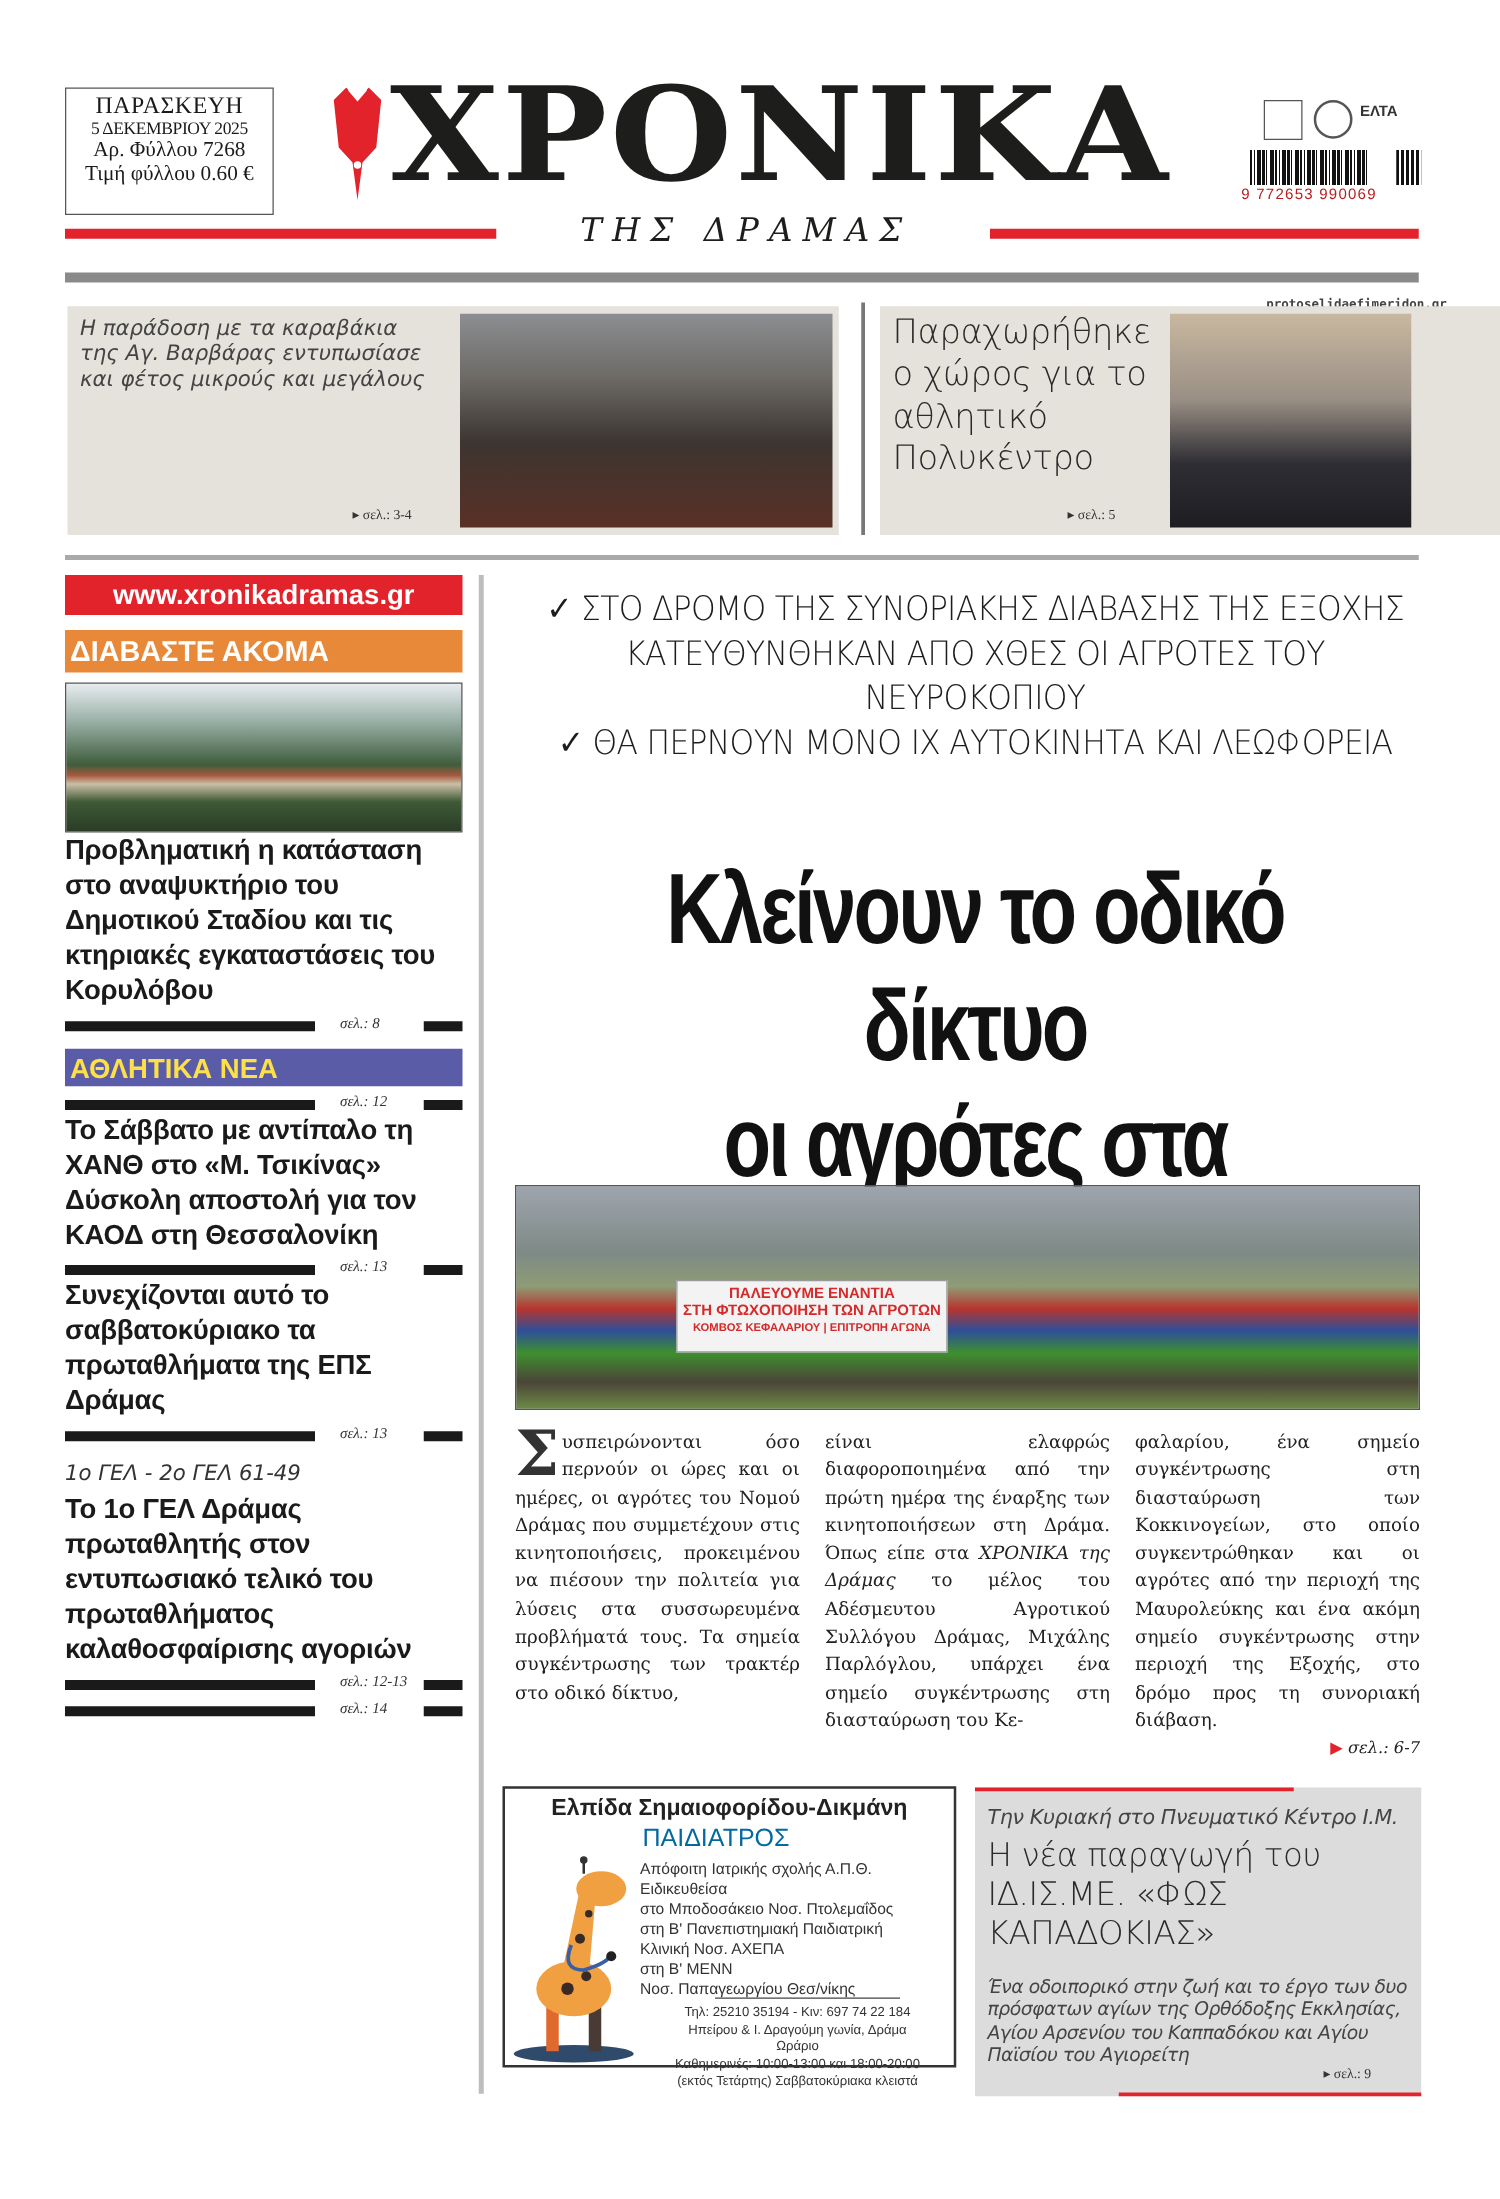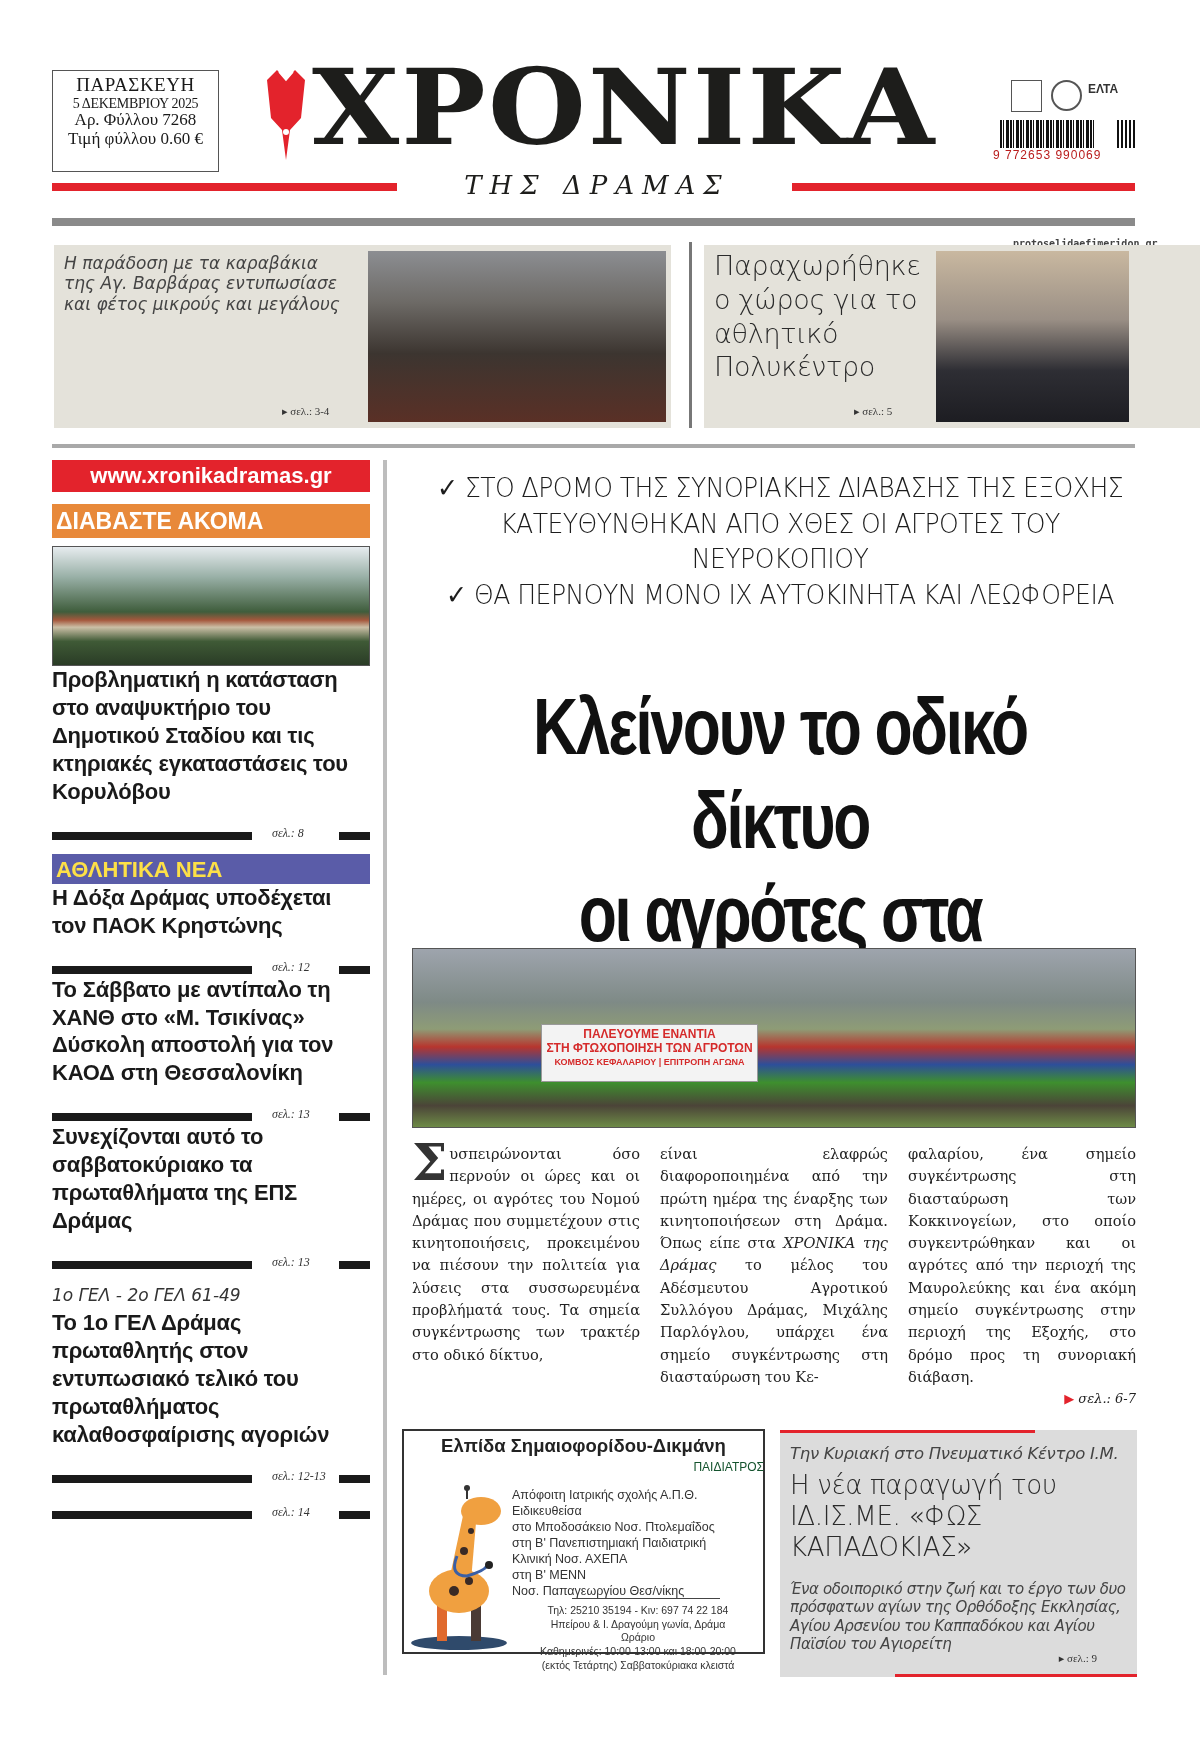--- a/index.html
+++ b/index.html
@@ -51,21 +51,21 @@
   .ph-sign { left: 232px; top: 6px; width: 193px; height: 171px;
              background: linear-gradient(180deg,#c9b8a0 0%,#9a8f85 40%,#2e2e34 70%,#1d1d22 100%); }
 
   
   .leftcol { left: 52px; top: 460px; width: 318px; }
   .url-bar { height: 32px; background: #e3232c; color: #fff; font-weight: bold; font-size: 22px; text-align: center; line-height: 32px; }
   .read-more { margin-top: 12px; height: 34px; background: #e8893a; color: #fff; font-weight: bold; font-size: 23px; line-height: 35px; padding-left: 4px; }
   .ph-house { margin-top: 8px; height: 120px; border: 1px solid #555;
               background: linear-gradient(180deg,#e7ecef 0%,#9ab1a8 25%,#3f5d3c 55%,#a5583d 62%,#cbbfa6 68%,#3f5a36 80%,#2a3c26 100%); }
   .lc-story { margin-top: 0; font-weight: bold; font-size: 22px; line-height: 1.27; color: #1a1a1a; letter-spacing: -0.2px; }
-  .lc-ref { position: relative; height: 14px; margin-top: 22px; }
+  .lc-ref { position: relative; height: 14px; margin-top: 7px; }
   .lc-ref .bar1 { position: absolute; left: 0; top: 4px; width: 200px; height: 8px; background: #1a1a1a; }
   .lc-ref .ref { position: absolute; left: 220px; top: -2px; font-family: "Liberation Serif", serif; font-style: italic; font-size: 12px; color: #333; }
   .lc-ref .bar2 { position: absolute; left: 287px; top: 4px; width: 31px; height: 8px; background: #1a1a1a; }
   .sports-bar { margin-top: 12px; height: 30px; background: #5a5ca8; color: #fde047; font-weight: bold; font-size: 22px; line-height: 31px; padding-left: 4px; }
   .lc-kicker { margin-top: 14px; font-style: italic; font-size: 17px; color: #333; font-family: "DejaVu Sans", sans-serif; font-weight: 200; }
   .colsep { left: 383px; top: 460px; width: 4px; height: 1215px; background: #bdbdbd; }
 
   
   .decks { left: 400px; top: 470px; width: 760px; text-align: center; font-family: "DejaVu Sans", sans-serif; font-weight: 200;
            font-size: 27px; line-height: 1.32; color: #1d1d1d; letter-spacing: -0.6px; transform: scaleX(0.93); }
@@ -78,21 +78,21 @@
   .body-cols { left: 412px; top: 1143px; width: 724px; display: flex; gap: 20px; font-family: "DejaVu Serif", serif; font-size: 14.6px;
                line-height: 22.3px; color: #222; text-align: justify; }
   .body-col { flex: 1; }
   .dropcap { float: left; font-size: 50px; line-height: 40px; margin-right: 2px; font-weight: bold; color: #333; }
   .body-ref { text-align: right; font-style: italic; font-size: 13px; }
   .red-tri { color: #e3232c; font-style: normal; }
 
   
   .ad { left: 402px; top: 1429px; width: 363px; height: 225px; border: 2px solid #333; background: #fff; }
   .ad-name { position: absolute; left: 0; top: 4px; width: 100%; text-align: center; font-weight: bold; font-size: 18.5px; color: #222; }
-  .ad-role { position: absolute; left: 110px; top: 29px; width: 250px; text-align: right; font-size: 12px; color: #14532d; }
+  .ad-role { position: absolute; left: 110px; top: 29px; width: 250px; text-align: left; font-size: 20px; color: #0369a1; }
   .ad-desc { position: absolute; left: 108px; top: 56px; width: 252px; font-size: 12.5px; line-height: 1.28; color: #333; }
   .ad-rule { position: absolute; left: 168px; top: 167px; width: 148px; height: 1px; background: #444; }
   .ad-contact { position: absolute; left: 108px; top: 173px; width: 252px; text-align: center; font-size: 10.5px; line-height: 1.3; color: #333; }
   .giraffe { position: absolute; left: 5px; top: 50px; width: 105px; height: 170px; }
 
   
   .culture { left: 780px; top: 1430px; width: 357px; height: 247px; background: #dcdcdc; }
   .culture-topbar { position: absolute; left: 0; top: 0; width: 255px; height: 3px; background: #e3232c; }
   .culture-bottombar { position: absolute; left: 115px; bottom: 0; width: 242px; height: 3px; background: #e3232c; }
   .culture .kicker { position: absolute; left: 10px; top: 14px; width: 345px; font-style: italic; font-size: 16.5px; color: #444; font-family: "DejaVu Sans", sans-serif; font-weight: 200; letter-spacing: -0.3px; }
@@ -154,21 +154,20 @@
 
   <div class="lc-story">Προβληματική η κατάσταση στο αναψυκτήριο του Δημοτικού Σταδίου και τις κτηριακές εγκαταστάσεις του Κορυλόβου</div>
   <div class="lc-ref">
     <div class="bar1"></div>
       <span class="ref">σελ.: 8</span>
       <div class="bar2"></div>
   </div>
 
   <div class="sports-bar">ΑΘΛΗΤΙΚΑ ΝΕΑ</div>
 
-  <div class="lc-story">Η Δόξα Δράμας υποδέχεται τον ΠΑΟΚ Κρηστώνης</div>
   <div class="lc-ref">
     <div class="bar1"></div>
       <span class="ref">σελ.: 12</span>
       <div class="bar2"></div>
   </div>
 
   <div class="lc-story">Το Σάββατο με αντίπαλο τη ΧΑΝΘ στο «Μ. Τσικίνας» Δύσκολη αποστολή για τον ΚΑΟΔ στη Θεσσαλονίκη</div>
   <div class="lc-ref">
     <div class="bar1"></div>
       <span class="ref">σελ.: 13</span>

